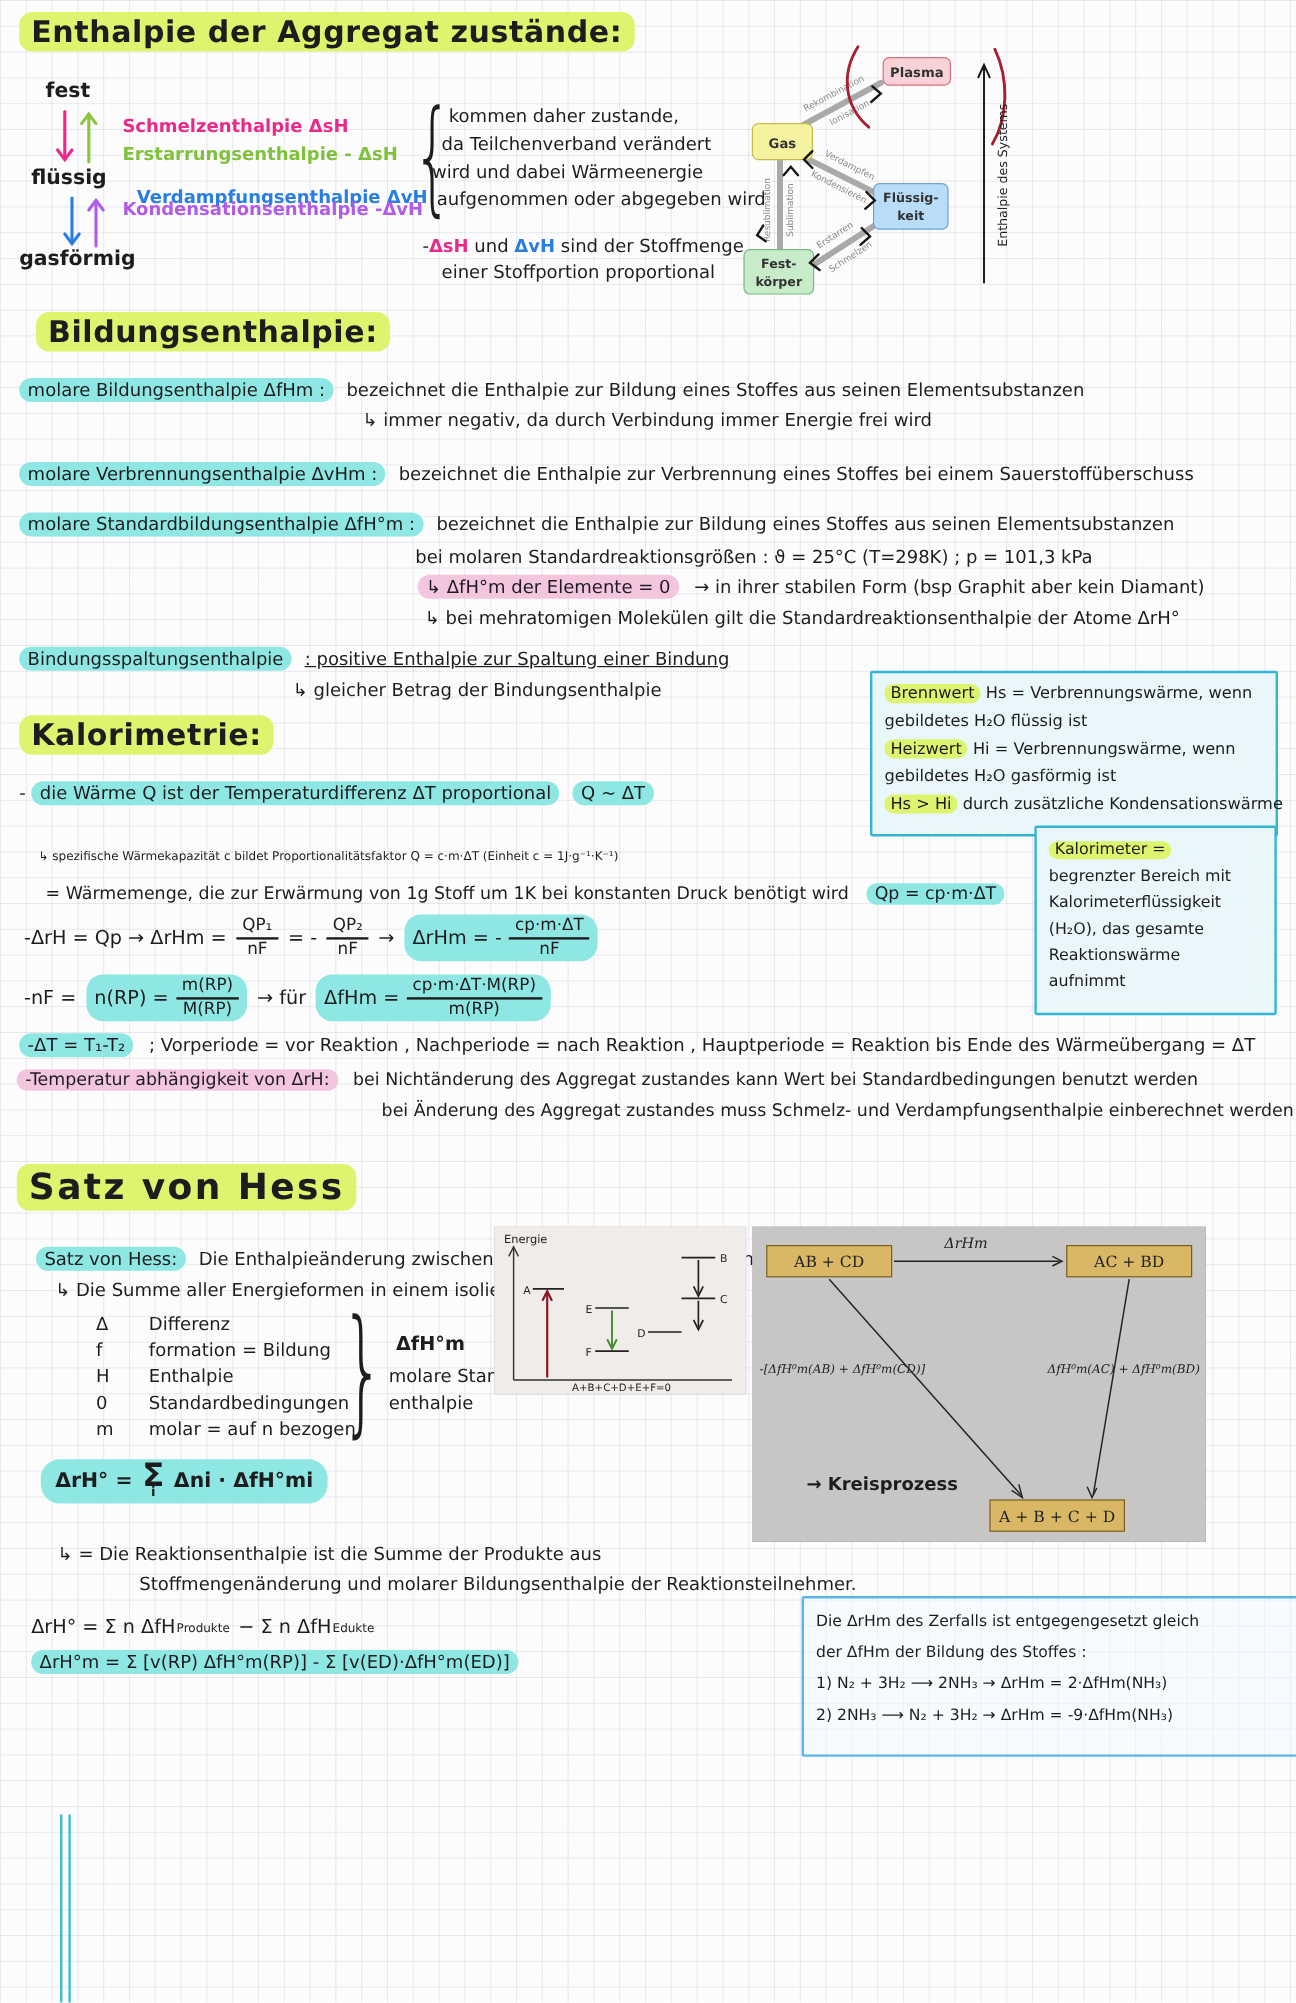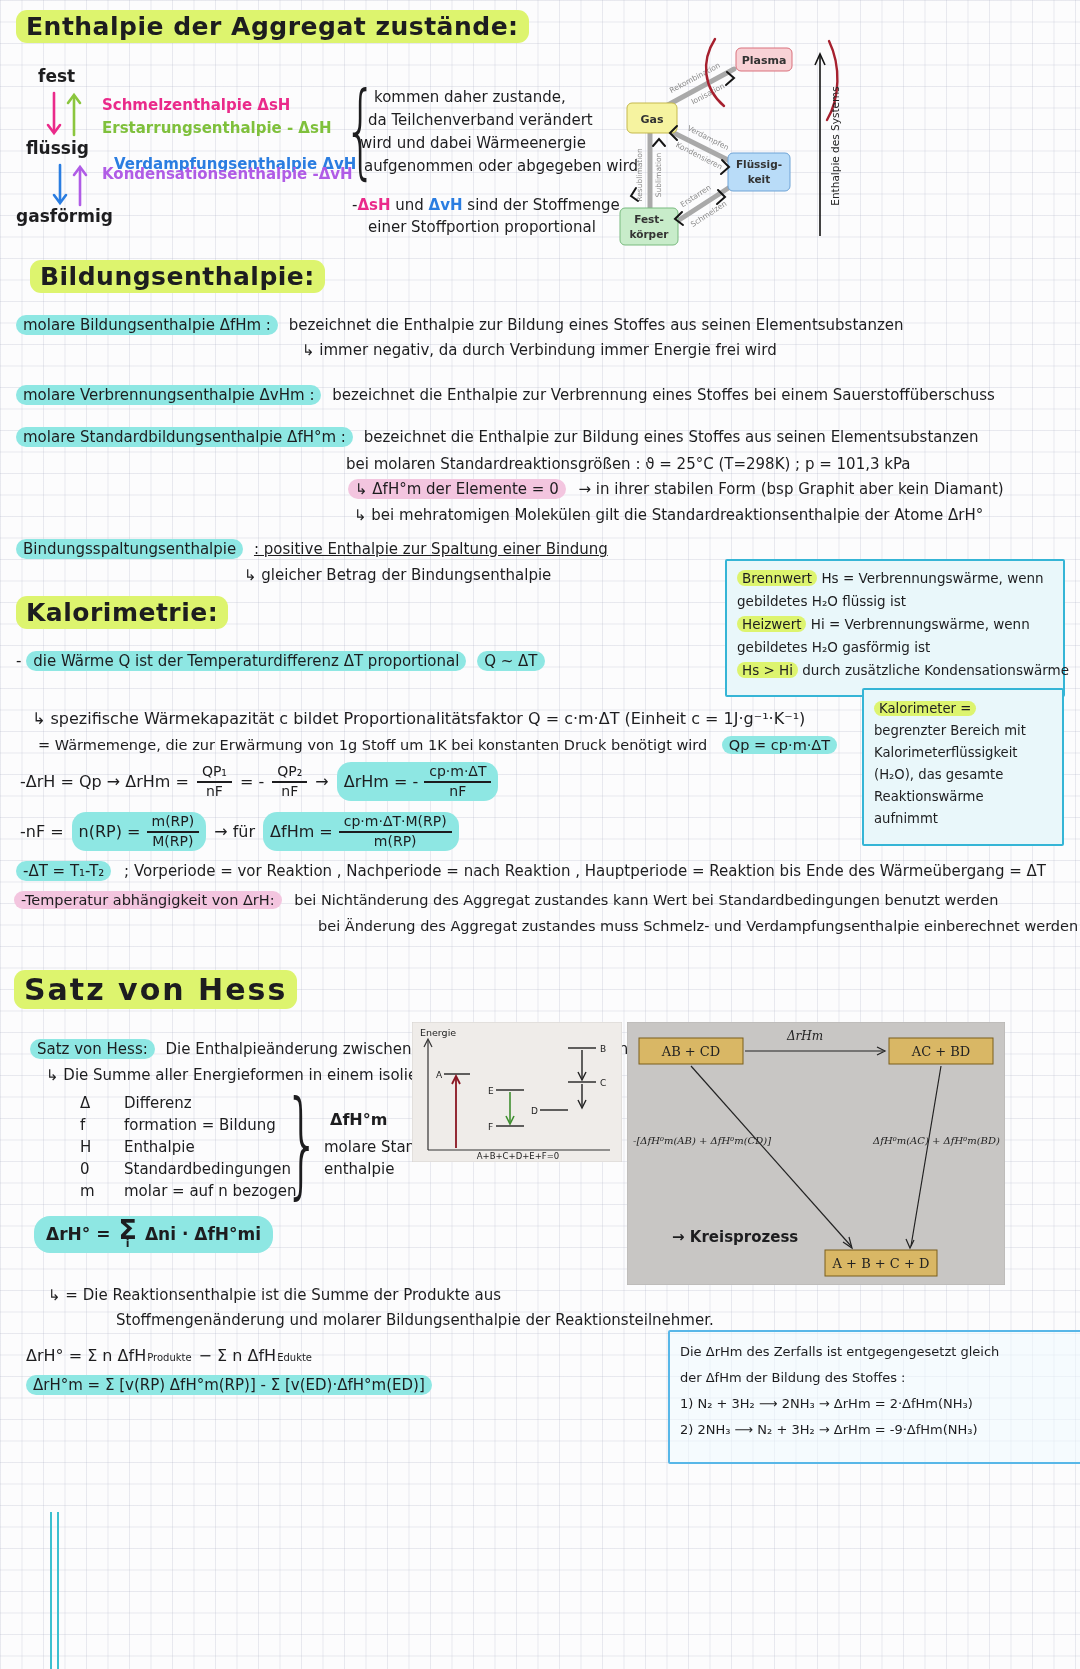--- a/index.html
+++ b/index.html
@@ -172,21 +172,21 @@
     <div class="boxline"><span class="hl-green-s">Hs &gt; Hi</span> <span>durch zusätzliche Kondensationswärme</span></div>
   </div>
 
   <div class="abs h1" style="left:16px;top:598px;"><span class="hl-green">Kalorimetrie:</span></div>
 
   <div class="abs t15" style="left:16px;top:652px;">
     <span>-</span>
     <span class="hl-cyan">die Wärme Q ist der Temperaturdifferenz ΔT proportional</span>
     <span class="hl-cyan" style="margin-left:6px;">Q ~ ΔT</span>
   </div>
-  <div class="abs" style="left:32px;top:709px;font-size:16px;">↳ spezifische Wärmekapazität c  bildet Proportionalitätsfaktor  Q = c·m·ΔT  (Einheit c = 1J·g⁻¹·K⁻¹)</div>
+  <div class="abs" style="left:32px;top:709px;font-size:10px;">↳ spezifische Wärmekapazität c  bildet Proportionalitätsfaktor  Q = c·m·ΔT  (Einheit c = 1J·g⁻¹·K⁻¹)</div>
   <div class="abs" style="left:38px;top:737px;font-size:14.5px;">
     <span>= Wärmemenge, die zur Erwärmung von 1g Stoff um 1K bei konstanten Druck benötigt wird</span>
     <span class="hl-cyan" style="margin-left:10px;">Qp = cp·m·ΔT</span>
   </div>
 
   <div class="abs formula" style="left:20px;top:762px;">
     <span>-ΔrH = Qp   → ΔrHm =</span>
     <span class="frac">
         <span class="num">QP₁</span>
         <span class="den">nF</span>

